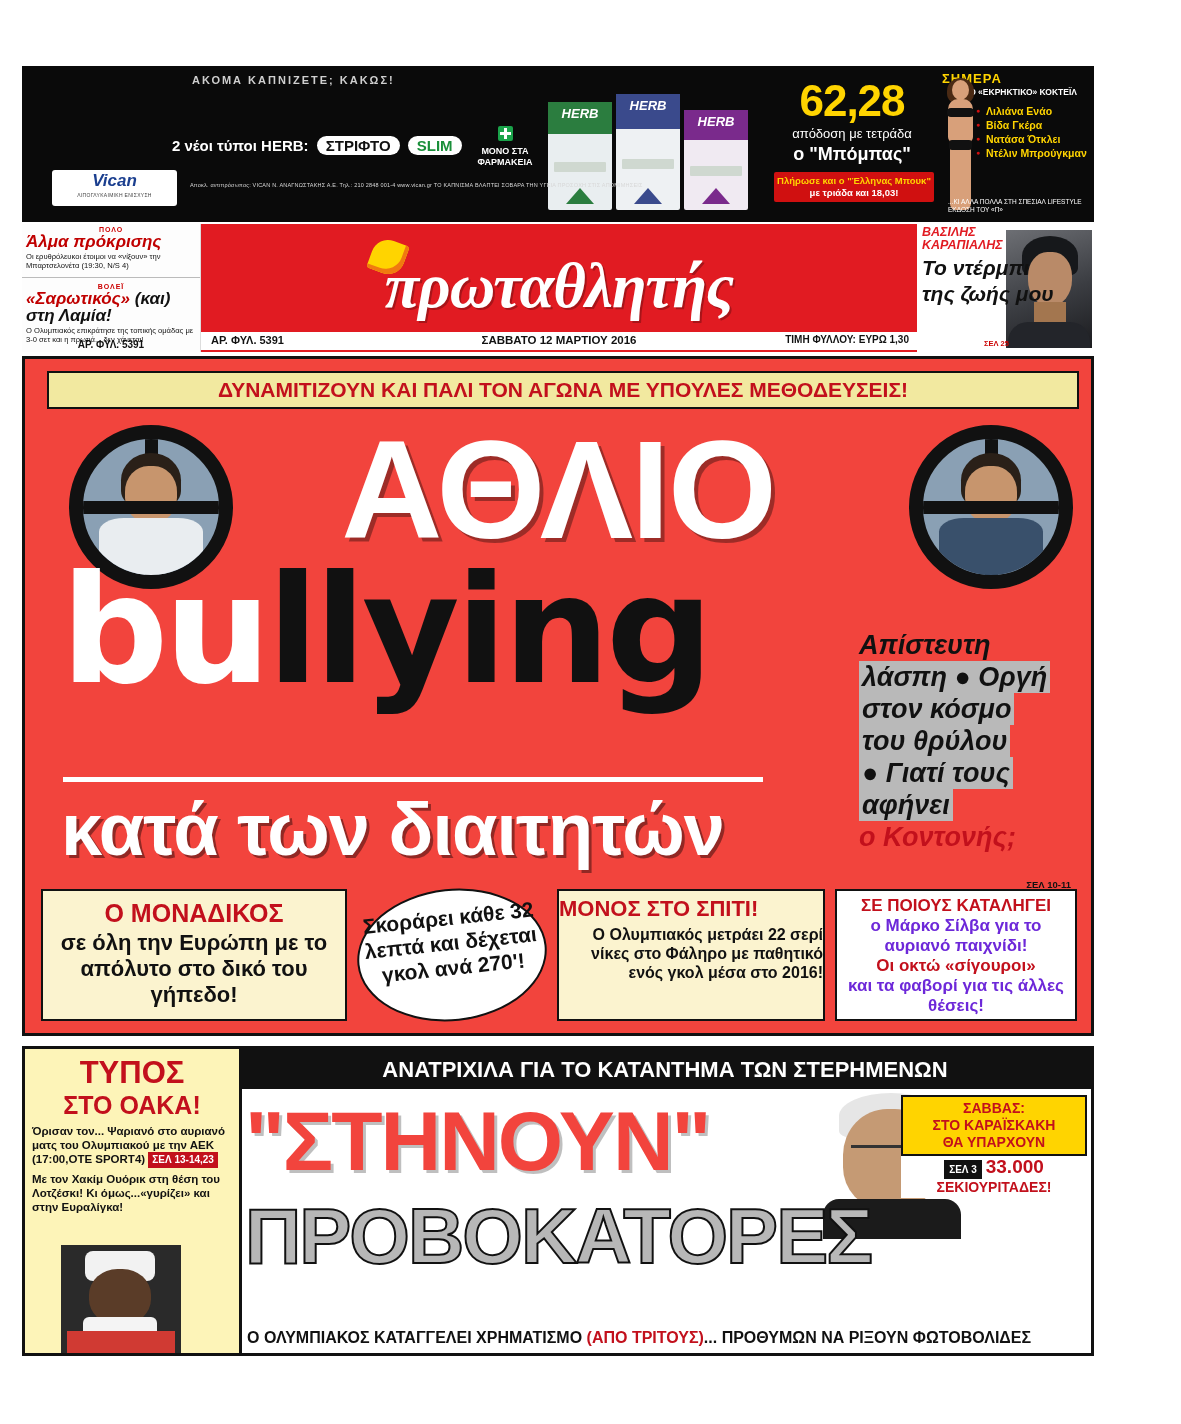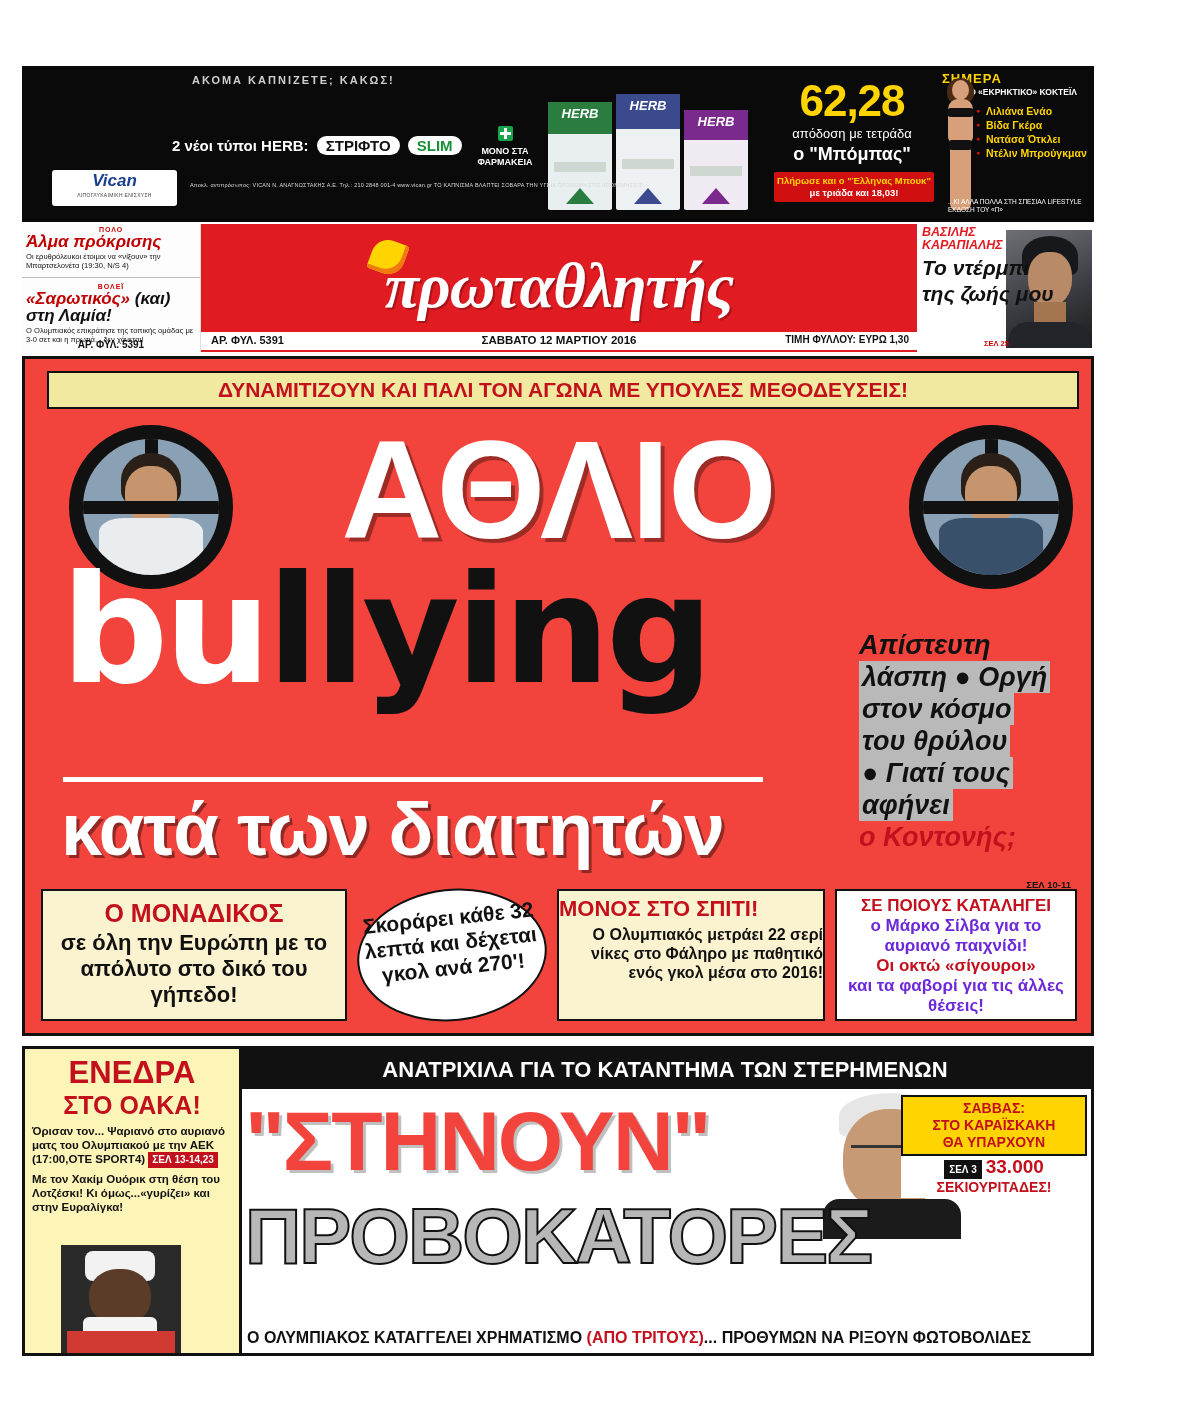--- a/index.html
+++ b/index.html
@@ -342,21 +342,21 @@
         <div class="t">ΣΕ ΠΟΙΟΥΣ ΚΑΤΑΛΗΓΕΙ</div>
         <div class="x">ο Μάρκο Σίλβα για το αυριανό παιχνίδι!</div>
         <div class="r">Οι οκτώ «σίγουροι»</div>
         <div class="x">και τα φαβορί για τις άλλες θέσεις!</div>
       </div>
     </div>
   </div>
 
   <div class="bot">
     <div class="botleft">
-      <div class="bl-t1">ΕΝΕΔΡΑ</div>
+      <div class="bl-t1">ΤΥΠΟΣ</div>
       <div class="bl-t2">ΣΤΟ ΟΑΚΑ!</div>
       <div class="bl-p">
         <span>Όρισαν τον... Ψαριανό στο αυριανό ματς του Ολυμπιακού με την ΑΕΚ (17:00,ΟΤΕ SPORT4)</span>
         <span class="bl-sel">ΣΕΛ 13-14,23</span>
       </div>
       <div class="bl-p">Με τον Χακίμ Ουόρικ στη θέση του Λοτζέσκι! Κι όμως...«γυρίζει» και στην Ευραλίγκα!</div>
       <div class="bl-face">
         <div class="hdb"></div>
           <div class="skn"></div>
           <div class="bnd"></div>

